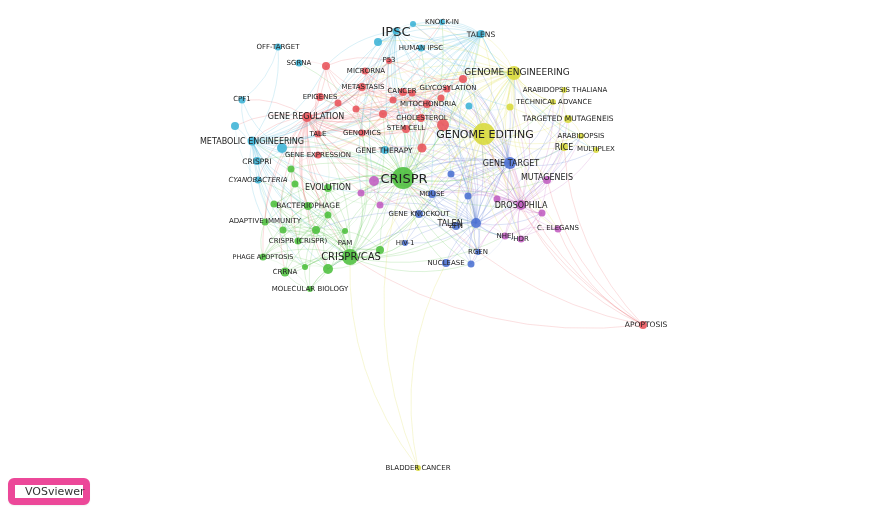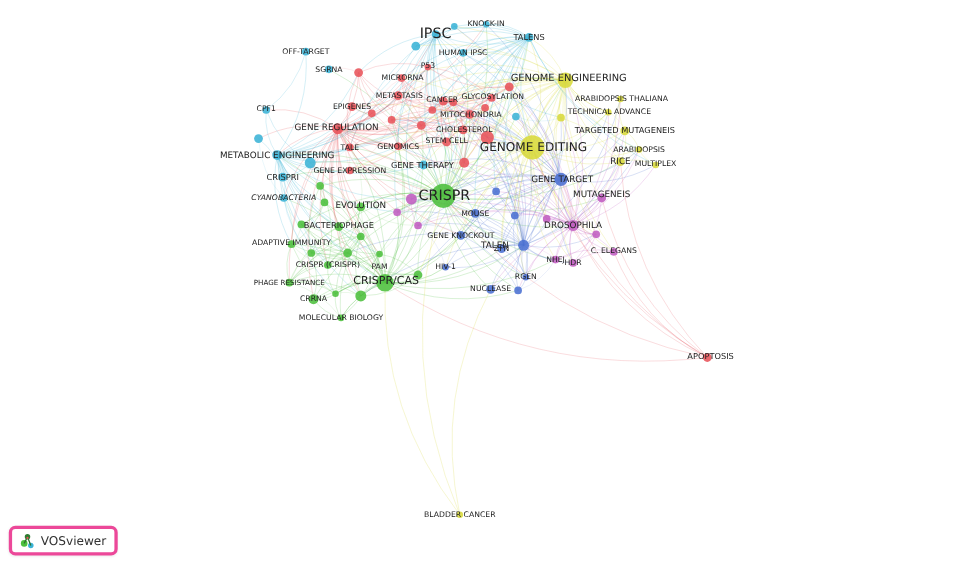--- a/index.html
+++ b/index.html
@@ -1,19 +1,19 @@
 <!DOCTYPE html>
 <html><head>
 <meta charset="utf-8">
 <style>
   html, body { margin: 0; padding: 0; background: #ffffff; }
   body { width: 881px; height: 514px; position: relative; overflow: hidden; font-family: "DejaVu Sans", sans-serif; }
   #network { position: absolute; left: 0; top: 0; width: 881px; height: 514px; }
   .lbl { position: absolute; font-family: "DejaVu Sans", sans-serif; color: #222; white-space: nowrap; transform: translate(-50%, -50%); letter-spacing: 0; }
-  .badge { position: absolute; left: 8px; top: 478px; width: 99px; height: 27px; border: 3px solid #ec4899; border-radius: 6px; background: #fff; box-shadow: 0 1px 2px rgba(0,0,0,0.06); display: flex; align-items: center; gap: 4px; padding-left: 6px; box-sizing: border-box; cursor: pointer; }
+  .badge { position: absolute; left: 8px; top: 478px; width: 82px; height: 27px; border: 7px solid #ec4899; border-radius: 6px; background: #fff; box-shadow: 0 1px 2px rgba(0,0,0,0.06); display: flex; align-items: center; gap: 4px; padding-left: 6px; box-sizing: border-box; cursor: pointer; }
   .badge-text { font-family: "DejaVu Sans", sans-serif; font-size: 11px; color: #333; }
 </style>
 </head>
 <body>
 
 <svg id="network" width="881" height="514" viewBox="0 0 881 514" xmlns="http://www.w3.org/2000/svg">
   <g id="edges">
       <path d="M403,178 Q362.28,207.96 350,257" stroke="#4cbf3c" stroke-opacity="0.28" stroke-width="0.7" fill="none"></path>
       <path d="M403,178 Q477.4,145.48 514,73" stroke="#4cbf3c" stroke-opacity="0.28" stroke-width="0.7" fill="none"></path>
       <path d="M403,178 Q459.2,189.76 510,163" stroke="#4cbf3c" stroke-opacity="0.28" stroke-width="0.7" fill="none"></path>
@@ -729,21 +729,21 @@
     <span class="lbl" style="left: 299px; top: 63px; font-size: 7px;">SGRNA</span>
     <span class="lbl" style="left: 242px; top: 99px; font-size: 7px;">CPF1</span>
     <span class="lbl" style="left: 252px; top: 141px; font-size: 8px;">METABOLIC ENGINEERING</span>
     <span class="lbl" style="left: 257px; top: 161px; font-size: 7.5px;">CRISPRI</span>
     <span class="lbl" style="left: 258px; top: 180px; font-size: 7px; font-style: italic;">CYANOBACTERIA</span>
     <span class="lbl" style="left: 328px; top: 187px; font-size: 8px;">EVOLUTION</span>
     <span class="lbl" style="left: 308px; top: 205px; font-size: 7.5px;">BACTERIOPHAGE</span>
     <span class="lbl" style="left: 265px; top: 221px; font-size: 7px;">ADAPTIVE IMMUNITY</span>
     <span class="lbl" style="left: 345px; top: 231px; font-size: 7px; margin-top: 12px;">PAM</span>
     <span class="lbl" style="left: 298px; top: 241px; font-size: 7px;">CRISPR (CRISPR)</span>
-    <span class="lbl" style="left: 263px; top: 257px; font-size: 6.5px;">PHAGE RESISTANCE</span>
+    <span class="lbl" style="left: 263px; top: 257px; font-size: 6.5px;">PHAGE APOPTOSIS</span>
     <span class="lbl" style="left: 285px; top: 272px; font-size: 7px;">CRRNA</span>
     <span class="lbl" style="left: 310px; top: 289px; font-size: 7px;">MOLECULAR BIOLOGY</span>
   </div>
 
 <div class="badge">
   <svg width="16" height="16" viewBox="0 0 16 16">
     <circle cx="5" cy="10" r="3" fill="#4cbf3c"></circle>
     <circle cx="11" cy="12" r="2.5" fill="#3bb3d6"></circle>
     <circle cx="8" cy="4" r="2.5" fill="#2e7d32"></circle>
     <path d="M5 10 L8 4 L11 12" stroke="#2e6f2e" stroke-width="1.2" fill="none"></path>

